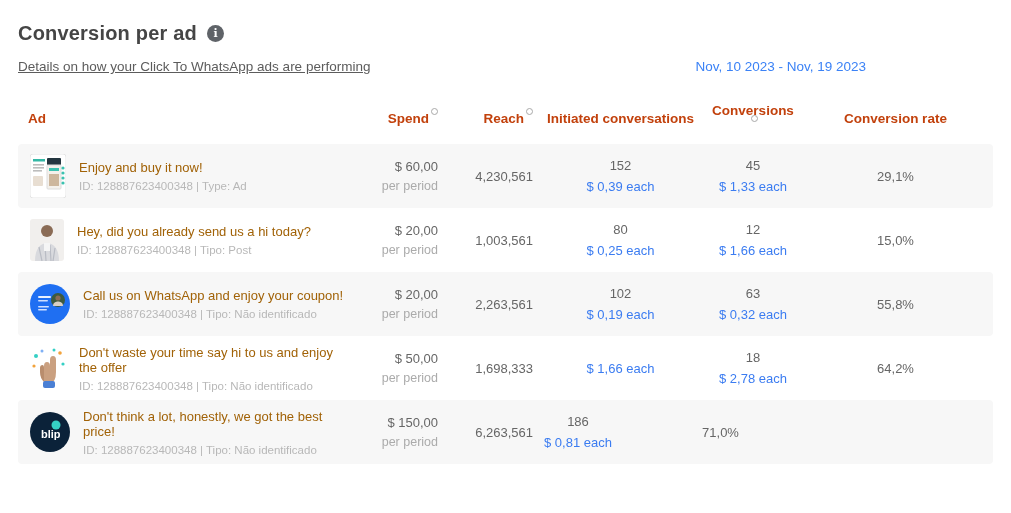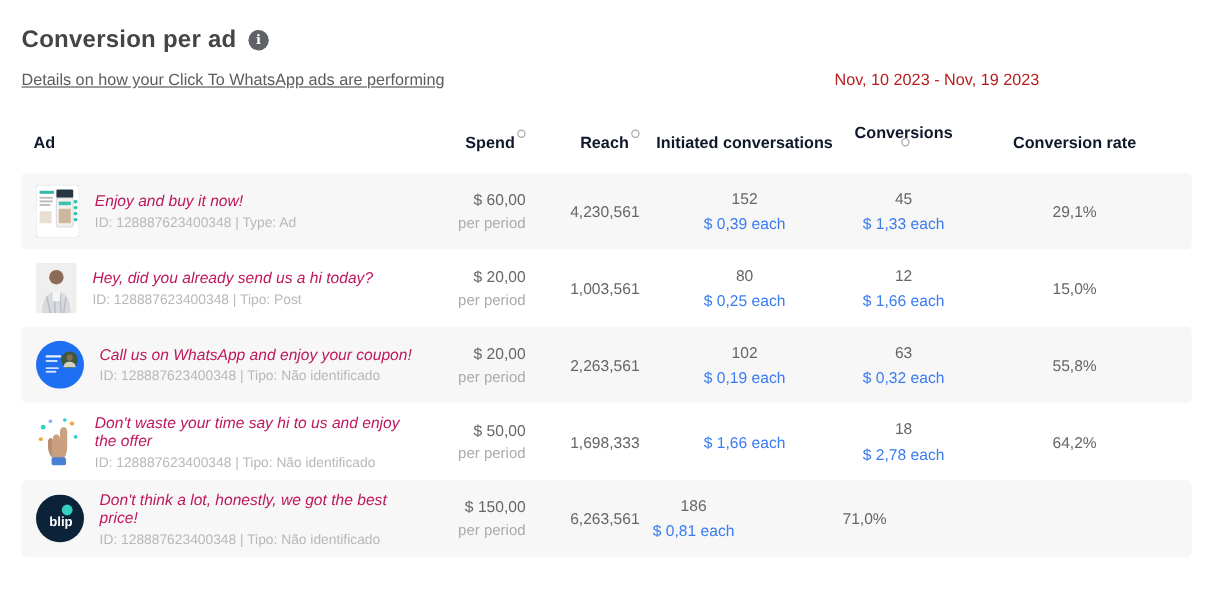--- a/index.html
+++ b/index.html
@@ -21,47 +21,47 @@
   .info-badge {
     width: 17px; height: 17px; border-radius: 50%;
     background: #5f6368; color: #ffffff;
     font-size: 11px; font-weight: 700; font-family: "DejaVu Serif", serif;
     display: inline-flex; align-items: center; justify-content: center;
     cursor: pointer; user-select: none;
   }
   .subtitle { margin-top: 14px; font-size: 13.5px; color: #5c5c5c; text-decoration: underline; }
   .date-range {
     position: absolute; right: 0; top: 37px;
-    font-size: 13.5px; color: #b91c1c;
+    font-size: 13.5px; color: #3b82f6;
   }
 
   
   .table { margin-top: 24px; width: 975px; }
   .thead { display: flex; align-items: center; height: 40px; margin-bottom: 6px; }
-  .hcell { font-size: 13.5px; font-weight: 700; color: #0f172a; position: relative; }
+  .hcell { font-size: 13.5px; font-weight: 700; color: #c2410c; position: relative; }
   .hdot {
     display: inline-block; width: 7px; height: 7px; border: 1px solid #a9a9a9;
     border-radius: 50%; vertical-align: top; margin: -3px 0 0 2px; cursor: pointer;
   }
 
   .row { display: flex; align-items: center; height: 64px; border-radius: 4px; }
   .row.alt { background: #f7f7f7; }
 
   .c-ad   { width: 330px; display: flex; align-items: center; gap: 13px; padding-left: 12px; }
   .c-spend{ width: 90px;  text-align: right; }
   .c-reach{ width: 95px;  text-align: right; }
   .c-init { width: 175px; text-align: center; }
   .c-conv { width: 90px;  text-align: center; }
   .c-rate { width: 195px; text-align: center; }
 
   .thead .c-ad { padding-left: 10px; }
 
   .thumb { flex: 0 0 auto; display: inline-flex; }
   .adtext { display: flex; flex-direction: column; gap: 5px; }
-  .adtitle { font-size: 13px; color: #be185d; font-style: italic; }
+  .adtitle { font-size: 13px; color: #a16207; }
   .admeta  { font-size: 11.5px; color: #b8b8b8; }
 
   .val { font-size: 13px; color: #666666; }
   .sub { font-size: 12.5px; color: #ababab; margin-top: 5px; }
   .stack .val { margin-bottom: 6px; }
   .blue { font-size: 13px; color: #3b7cf1; }
 
   svg { display: block; }
 </style>
 </head>

